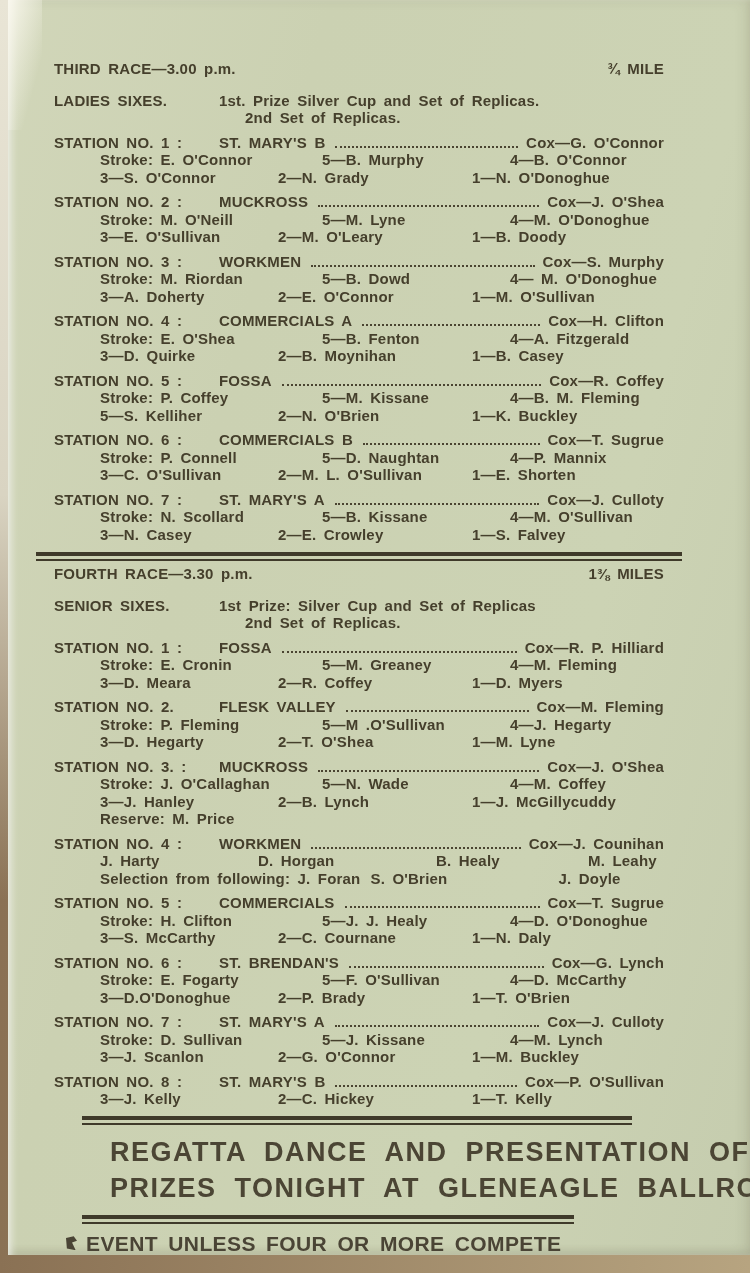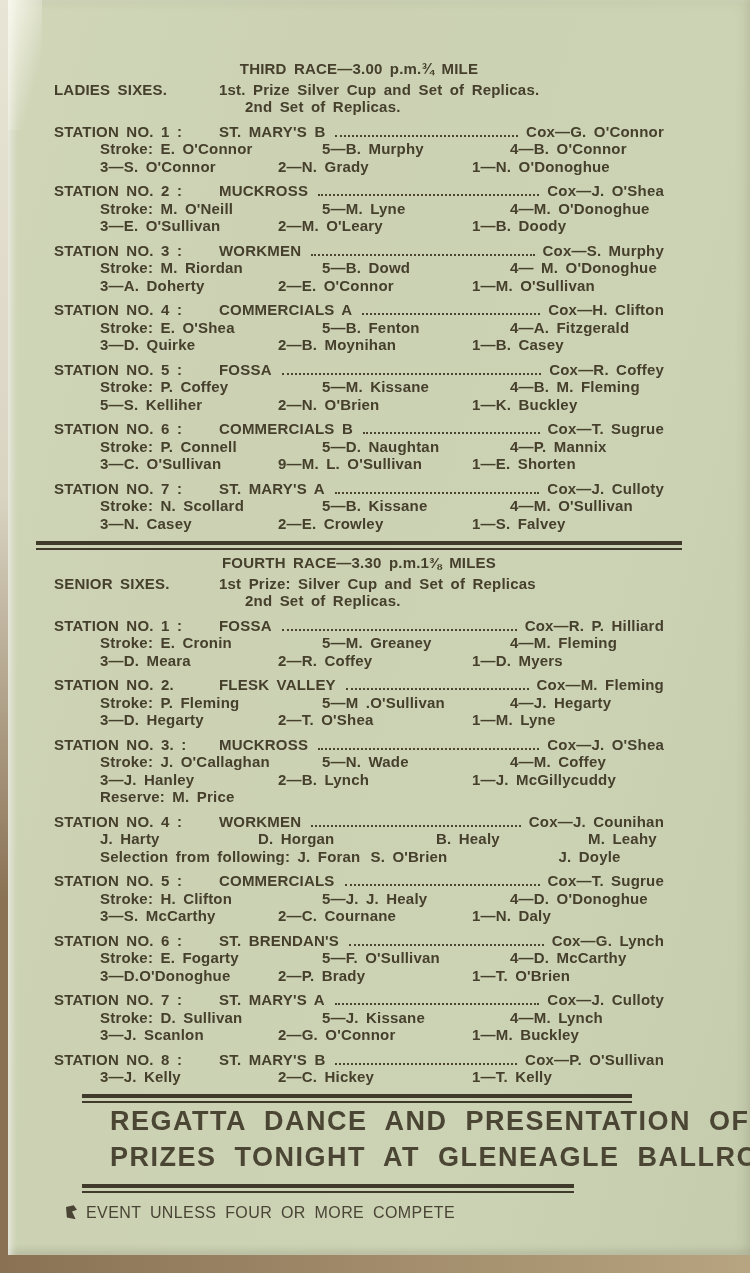--- a/index.html
+++ b/index.html
@@ -20,22 +20,22 @@
   }
   .corner-curl{
     position:absolute;top:0;left:0;width:34px;height:130px;
     background:linear-gradient(105deg,rgba(250,248,238,.95),rgba(250,248,238,0) 72%);
   }
   .content{
     padding:56px 86px 0 46px;
     font-size:15px;line-height:17.5px;letter-spacing:.2px;word-spacing:3px;
   }
   .race{margin-top:4px;}
-  .race-head{display:flex;justify-content:center;}
-  .race-sub{display:flex;margin-top:3px;}
+  .race-head{display:flex;justify-content:space-between;}
+  .race-sub{display:flex;margin-top:14px;}
   .race-class{flex:0 0 165px;}
   .race-prizes{display:flex;flex-direction:column;}
   .prize2{margin-left:26px;}
   .station{margin-top:7px;}
   .station-head{display:flex;align-items:baseline;}
   .station-label{flex:0 0 165px;white-space:nowrap;}
   .station-team{white-space:nowrap;}
   .leader{flex:1;border-bottom:2px dotted #4a4431;margin:0 8px 3px 10px;min-width:24px;}
   .station-cox{white-space:nowrap;}
   .crew-row{display:flex;margin-left:46px;}
@@ -48,25 +48,25 @@
   .cells4 .cell:nth-child(2){min-width:168px;}
   .cells4 .cell:nth-child(3){min-width:142px;}
   .rule-heavy{border-top:4px solid #3f3a2a;border-bottom:2px solid #3f3a2a;height:3px;}
   .race-divider{margin:9px -18px 2px -18px;}
   .banner{margin-top:8px;color:#4b4534;}
   .banner-top-rule{margin:0 32px 0 28px;}
   .banner-text{
     font-size:27px;line-height:36px;font-weight:bold;
     letter-spacing:1.5px;word-spacing:9px;padding-left:56px;white-space:nowrap;
   }
-  .banner-text.first{}
+  .banner-text.first{margin-top:9px;}
   .banner-bottom-rule{margin:9px 90px 0 28px;}
   .footer{
     display:flex;align-items:center;margin-top:11px;padding-left:12px;
-    font-size:16px;letter-spacing:.4px;word-spacing:4px;color:#4a4435;font-weight:normal;
+    font-size:21px;letter-spacing:.4px;word-spacing:4px;color:#4a4435;font-weight:bold;
   }
   .cut-mark{
     display:inline-block;width:11px;height:14px;background:#4a4435;margin-right:9px;
     clip-path:polygon(0 12%,70% 0,100% 32%,55% 45%,88% 100%,8% 88%);
   }
 </style>
 </head>
 <body>
 
 <div class="edge-left"></div>
@@ -184,21 +184,21 @@
               <span class="leader"></span>
               <span class="station-cox">Cox—T. Sugrue</span>
             </div>
             <div class="crew-row rA">
               <span class="cell">Stroke: P. Connell</span>
               <span class="cell">5—D. Naughtan</span>
               <span class="cell">4—P. Mannix</span>
             </div>
             <div class="crew-row rB">
               <span class="cell">3—C. O'Sullivan</span>
-              <span class="cell">9—M. L. O'Sullivan</span>
+              <span class="cell">2—M. L. O'Sullivan</span>
               <span class="cell">1—E. Shorten</span>
             </div>
           </div>
           <div class="station">
             <div class="station-head">
               <span class="station-label">STATION NO. 7 :</span>
               <span class="station-team">ST. MARY'S A</span>
               <span class="leader"></span>
               <span class="station-cox">Cox—J. Culloty</span>
             </div>

